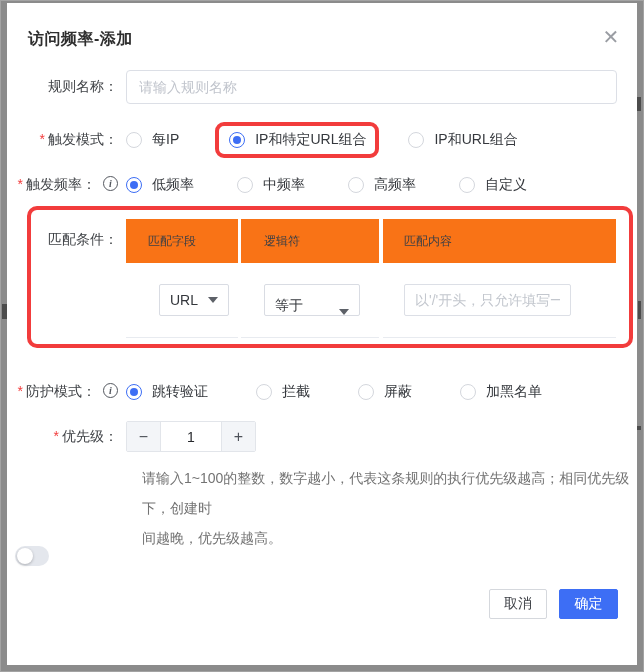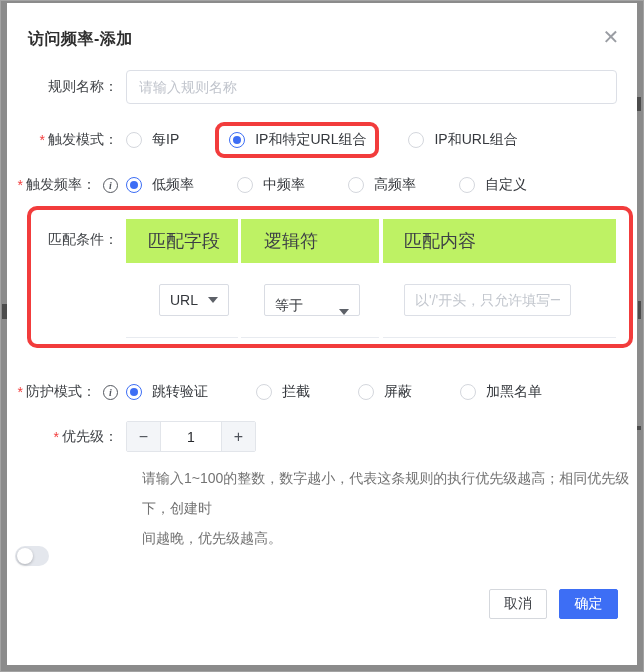--- a/index.html
+++ b/index.html
@@ -14,21 +14,21 @@
            background:#ffffff; overflow:hidden; }
 
   .dlg-title { position:absolute; left:21px; top:26px; font-size:16px;
                font-weight:bold; color:#2e2e2e; letter-spacing:.5px; }
   .close { position:absolute; top:23px; right:15px; width:22px; height:22px;
            color:#9a9da3; font-size:20px; line-height:22px; text-align:center;
            cursor:pointer; font-weight:400; }
 
   .row { position:absolute; left:0; right:0; display:flex; align-items:center; }
   .lbl { width:111px; flex:none; display:flex; justify-content:flex-end;
-         align-items:center; font-size:14px; color:#404347; white-space:nowrap; }
+         font-size:14px; color:#404347; white-space:nowrap; }
   .req { color:#f23c3c; margin-right:3px; font-size:14px; }
   .info { width:15px; height:15px; border:1px solid #54585f; border-radius:50%;
           margin-left:7px; flex:none; display:flex; align-items:center;
           justify-content:center; font-size:10px; color:#54585f;
           font-family:"Liberation Serif",serif; font-style:italic; font-weight:bold; }
 
   .text-input { height:34px; border:1px solid #dcdfe6; border-radius:4px;
                 font-size:14px; color:#333; padding:0 12px; outline:none;
                 font-family:inherit; background:#fff; }
   .text-input::placeholder { color:#c0c4cc; }
@@ -50,22 +50,22 @@
   
   .mc-ring { position:absolute; left:20px; top:203px; width:606px; height:142px;
              border:4px solid #f23c3c; border-radius:10px; pointer-events:none; z-index:5; }
   .mc-label { position:absolute; left:0; top:228px; width:111px; text-align:right;
               font-size:14px; color:#404347; }
   .mc-table { position:absolute; left:119px; top:216px; width:490px; display:flex; }
   .mc-col { flex:none; }
   .mc-col1 { width:112px; margin-right:3px; }
   .mc-col2 { width:138px; margin-right:4px; }
   .mc-col3 { width:233px; }
-  .mc-head { height:44px; background:#bef264; display:flex; align-items:center;
-             padding-left:22px; font-size:18px; color:#3c3f45; }
+  .mc-head { height:44px; background:#f97316; display:flex; align-items:center;
+             padding-left:22px; font-size:12px; color:#3c3f45; }
   .mc-col2 .mc-head { padding-left:23px;text-align:right; }
   .mc-col3 .mc-head { padding-left:21px; }
   .mc-body { height:75px; display:flex; align-items:center; padding-left:22px;
              border-bottom:1px solid #e8ebf0; background:#fff; }
   .mc-col2 .mc-body { padding-left:23px; }
   .mc-col3 .mc-body { padding-left:21px; }
 
   .select { height:32px; border:1px solid #d9dce3; border-radius:2px; background:#fff;
             display:flex; align-items:center; justify-content:space-between;
             padding:0 10px; font-size:14px; color:#33363b; cursor:pointer; }

